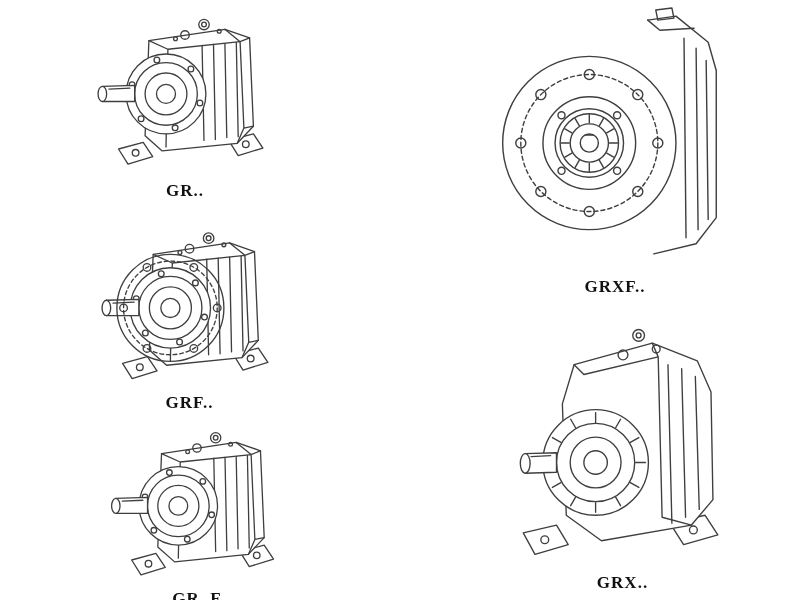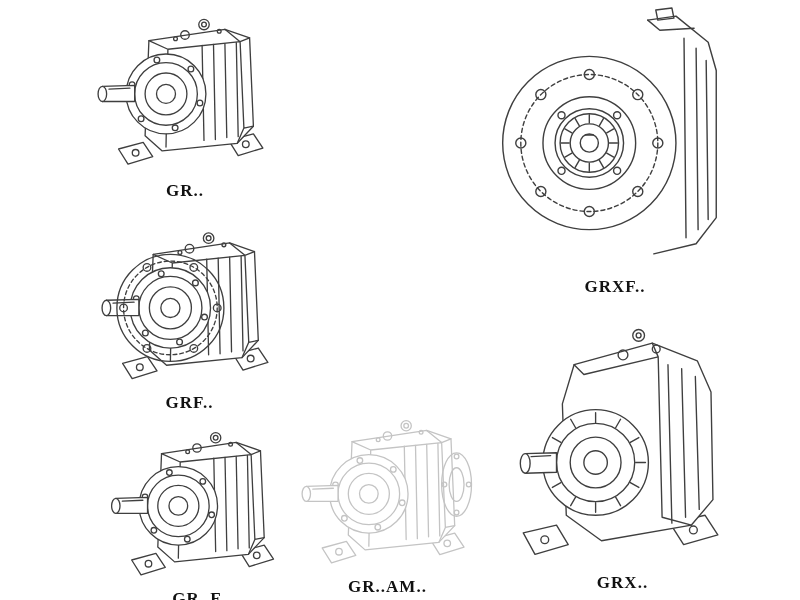--- a/index.html
+++ b/index.html
@@ -126,34 +126,20 @@
   </figure>
 
 
   <figure class="cell" style="left:90px;top:408px;width:190px;height:192px;margin:12px">
     <svg class="draw" viewBox="0 0 200 180" preserveAspectRatio="xMidYMid meet">
       <use href="#reducer" width="200" height="180"></use>
     </svg>
     <figcaption class="model-label">GR..F</figcaption>
   </figure>
 
-  <figure class="cell" style="left:290px;top:408px;width:195px;height:192px;margin:0">
-    <svg class="draw light" viewBox="0 0 200 180" preserveAspectRatio="xMidYMid meet">
-      <use href="#reducer" width="200" height="180"></use>
-      <g class="ln">
-        <ellipse cx="174" cy="82" rx="16" ry="34"></ellipse>
-        <ellipse cx="174" cy="82" rx="8" ry="18"></ellipse>
-        <circle cx="174" cy="52" r="2.5"></circle>
-        <circle cx="174" cy="112" r="2.5"></circle>
-        <circle cx="187" cy="82" r="2.5"></circle>
-        <circle cx="161" cy="82" r="2.5"></circle>
-      </g>
-    </svg>
-    <figcaption class="model-label">GR..AM..</figcaption>
-  </figure>
 
   <figure class="cell" style="left:498px;top:306px;width:245px;height:288px;margin:2px">
     <svg class="draw" viewBox="0 0 235 270" preserveAspectRatio="xMidYMid meet">
       <g class="ln">
 
         <path d="M16,230 L50,222 L62,242 L28,252 Z"></path>
         <circle cx="38" cy="237" r="4"></circle>
         <path d="M166,220 L202,212 L215,232 L180,242 Z"></path>
         <circle cx="190" cy="227" r="4"></circle>
 

